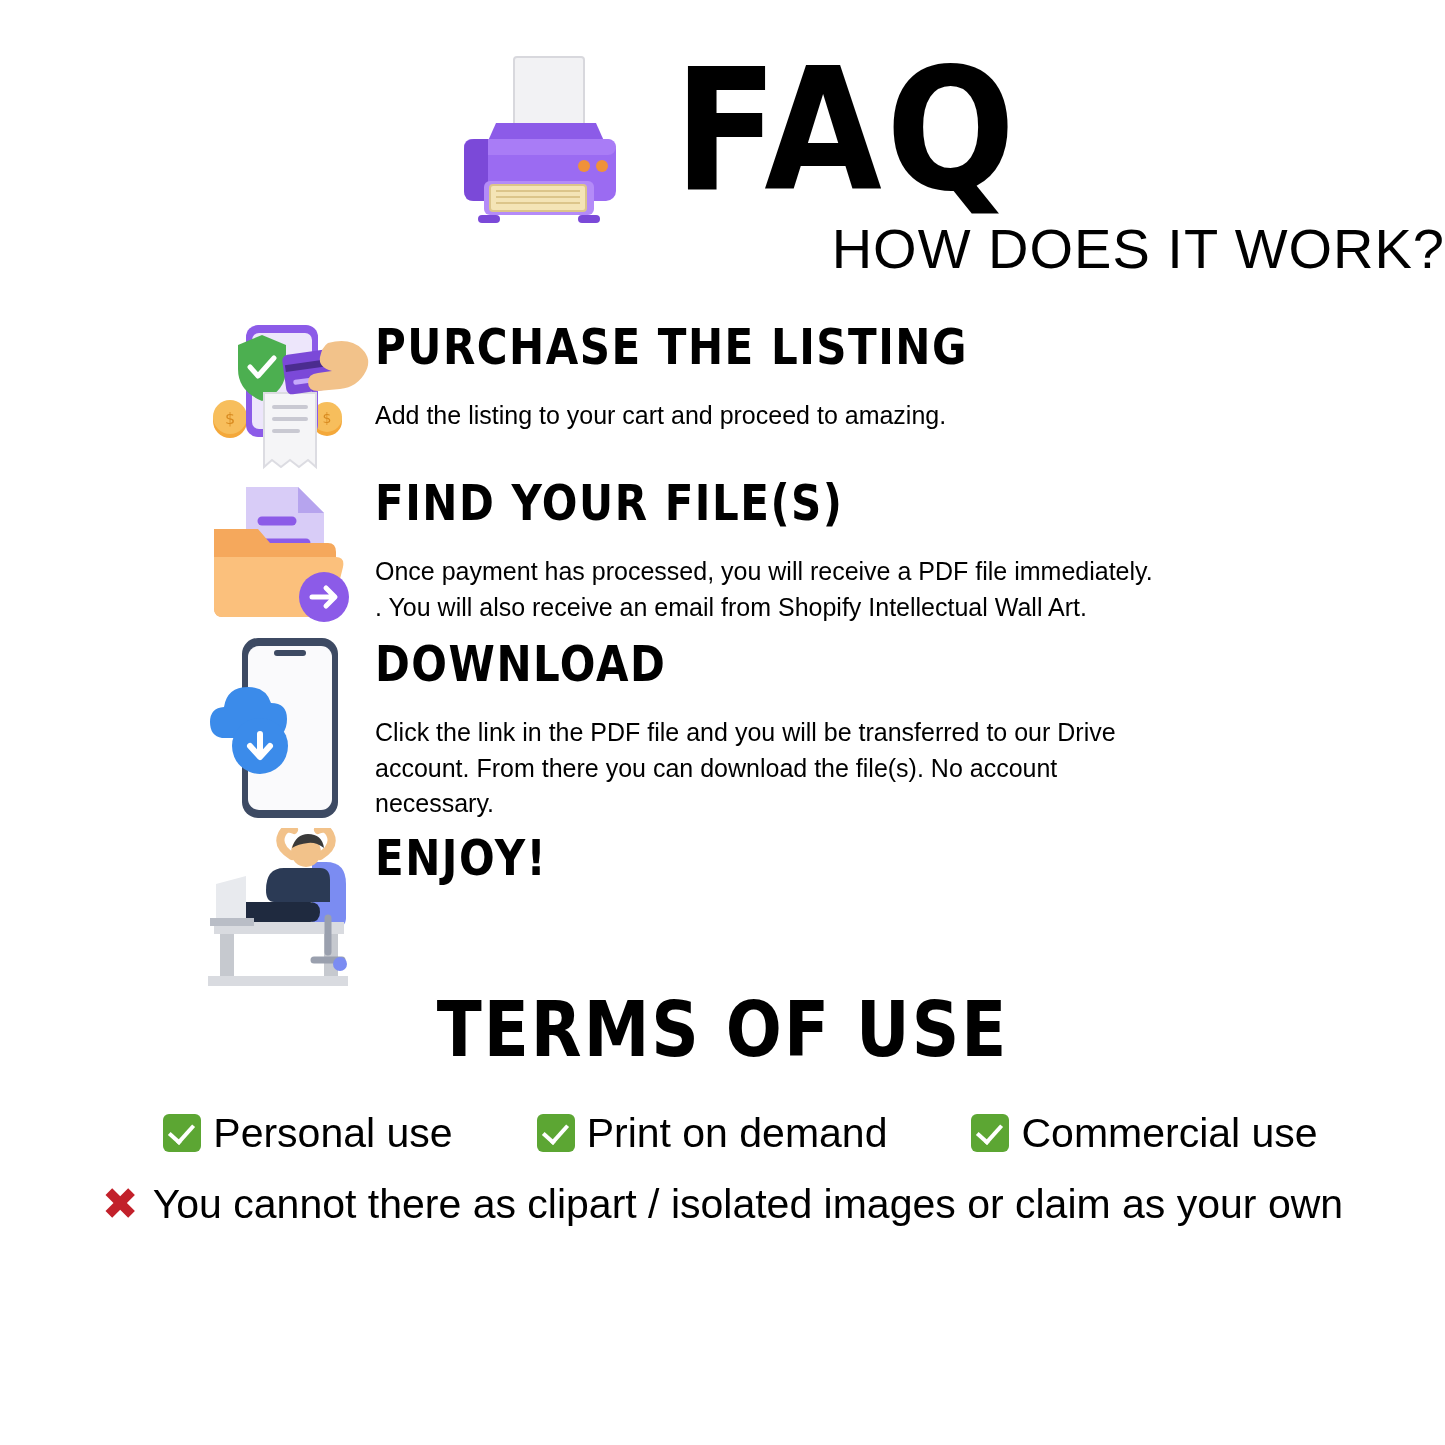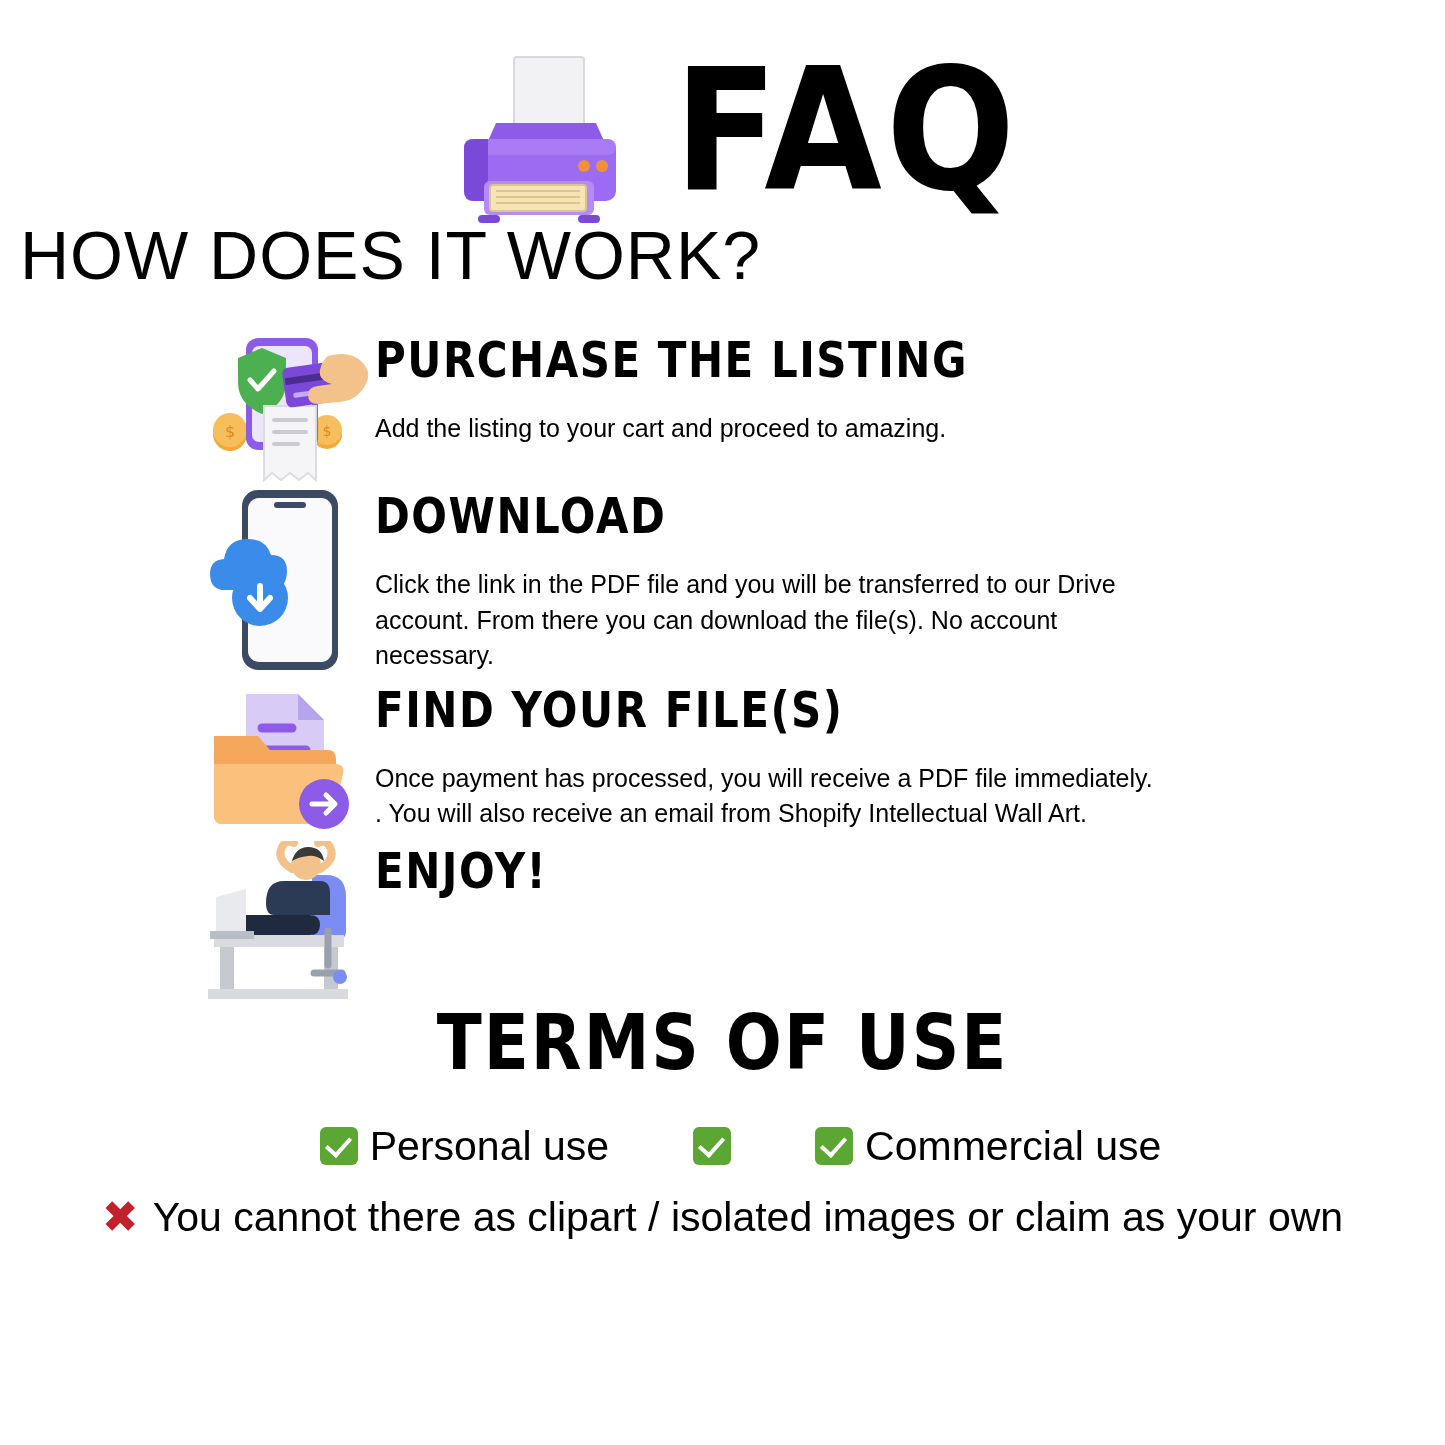--- a/index.html
+++ b/index.html
@@ -35,27 +35,26 @@
   .faq-title {
     font-family: "DejaVu Sans", sans-serif;
     font-size: 152px;
     font-weight: 700;
     letter-spacing: 4px;
     line-height: 0.9;
     transform: scaleY(1.12);
     transform-origin: center bottom;
   }
   .subtitle {
-    text-align: left;
+    text-align: right;
     font-family: "Liberation Sans", sans-serif;
-    font-size: 68px;
+    font-size: 56px;
     font-weight: 400;
     letter-spacing: 1px;
     margin-top: 26px;
-    padding-left: 20px;
   }
 
   
   .steps {
     margin-top: 36px;
     padding-left: 200px;
     padding-right: 120px;
   }
   .step {
     display: flex;
@@ -216,38 +215,20 @@
 
         <path d="M128 26 q22 -6 34 6 q10 10 4 22 q-8 16 -26 18 l-22 2 q-10 0 -10 -9 q0 -8 10 -9 l14 -2 q-14 -4 -12 -14 q2 -10 8 -14 Z" fill="#F2C28A"></path>
       </svg>
     </div>
     <div class="step-body">
       <div class="step-title">PURCHASE THE LISTING</div>
       <p class="step-desc">Add the listing to your cart and proceed to amazing.</p>
     </div>
   </div>
 
-  <div class="step step-3">
-    <div class="step-icon">
-      <svg viewBox="0 0 175 195" width="175" height="195" aria-hidden="true">
-        <rect x="42" y="4" width="96" height="180" rx="16" fill="#3D4A63"></rect>
-        <rect x="48" y="12" width="84" height="164" rx="11" fill="#FAFAFC"></rect>
-        <rect x="74" y="16" width="32" height="6" rx="3" fill="#3D4A63"></rect>
-
-        <path d="M22 104 q-12 -2 -12 -16 q0 -14 14 -15 q3 -20 24 -20 q18 0 23 16 q16 0 16 16 q0 19 -18 19 Z" fill="#3B8BEA"></path>
-        <circle cx="60" cy="112" r="28" fill="#3B8BEA"></circle>
-        <path d="M60 100 v22 m-10 -10 l10 11 l10 -11" stroke="#ffffff" stroke-width="6" fill="none" stroke-linecap="round" stroke-linejoin="round"></path>
-      </svg>
-    </div>
-    <div class="step-body">
-      <div class="step-title">DOWNLOAD</div>
-      <p class="step-desc">Click the link in the PDF file and you will be transferred to our Drive account. From there you can download the file(s). No account necessary.</p>
-    </div>
-  </div>
-
   <div class="step step-2">
     <div class="step-icon">
       <svg viewBox="0 0 175 165" width="175" height="165" aria-hidden="true">
 
         <path d="M46 14 h52 l26 26 v78 h-78 Z" fill="#D8CCF7"></path>
         <path d="M98 14 l26 26 h-26 Z" fill="#B6A4EE"></path>
         <g stroke="#8C5BE8" stroke-width="9" stroke-linecap="round">
           <line x1="62" y1="48" x2="92" y2="48"></line>
           <line x1="62" y1="70" x2="106" y2="70"></line>
           <line x1="62" y1="92" x2="106" y2="92"></line>
@@ -260,20 +241,38 @@
         <circle cx="124" cy="124" r="25" fill="#8C5BE8"></circle>
         <path d="M112 124 h22 m-8 -9 l9 9 l-9 9" stroke="#ffffff" stroke-width="5" fill="none" stroke-linecap="round" stroke-linejoin="round"></path>
       </svg>
     </div>
     <div class="step-body">
       <div class="step-title">FIND YOUR FILE(S)</div>
       <p class="step-desc">Once payment has processed, you will receive a PDF file immediately. . You will also receive an email from Shopify Intellectual Wall Art.</p>
     </div>
   </div>
 
+  <div class="step step-3">
+    <div class="step-icon">
+      <svg viewBox="0 0 175 195" width="175" height="195" aria-hidden="true">
+        <rect x="42" y="4" width="96" height="180" rx="16" fill="#3D4A63"></rect>
+        <rect x="48" y="12" width="84" height="164" rx="11" fill="#FAFAFC"></rect>
+        <rect x="74" y="16" width="32" height="6" rx="3" fill="#3D4A63"></rect>
+
+        <path d="M22 104 q-12 -2 -12 -16 q0 -14 14 -15 q3 -20 24 -20 q18 0 23 16 q16 0 16 16 q0 19 -18 19 Z" fill="#3B8BEA"></path>
+        <circle cx="60" cy="112" r="28" fill="#3B8BEA"></circle>
+        <path d="M60 100 v22 m-10 -10 l10 11 l10 -11" stroke="#ffffff" stroke-width="6" fill="none" stroke-linecap="round" stroke-linejoin="round"></path>
+      </svg>
+    </div>
+    <div class="step-body">
+      <div class="step-title">DOWNLOAD</div>
+      <p class="step-desc">Click the link in the PDF file and you will be transferred to our Drive account. From there you can download the file(s). No account necessary.</p>
+    </div>
+  </div>
+
   <div class="step step-4">
     <div class="step-icon">
       <svg viewBox="0 0 175 160" width="175" height="160" aria-hidden="true">
 
         <path d="M126 34 q20 0 20 22 v34 q0 10 -12 10 h-22 v-66 Z" fill="#7B8CF2"></path>
 
         <circle cx="106" cy="24" r="15" fill="#F2C28A"></circle>
         <path d="M92 20 q4 -14 16 -14 q14 0 16 14 q-8 -6 -16 -5 q-10 1 -16 5 Z" fill="#3A3A3A"></path>
 
         <path d="M92 28 q-16 -10 -10 -22 q4 -8 12 -4" stroke="#F2C28A" stroke-width="8" fill="none" stroke-linecap="round"></path>
@@ -305,20 +304,21 @@
 
 <div class="terms-title">TERMS OF USE</div>
 
 <div class="terms-row">
   <div class="terms-item">
     <span class="tick"></span>
     <span>Personal use</span>
   </div>
   <div class="terms-item">
     <span class="tick"></span>
+    <span>Print on demand</span>
   </div>
   <div class="terms-item">
     <span class="tick"></span>
     <span>Commercial use</span>
   </div>
 </div>
 
 <div class="terms-row-2">
   <span class="cross">✖</span>
   <span>You cannot there as clipart / isolated images or claim as your own</span>

